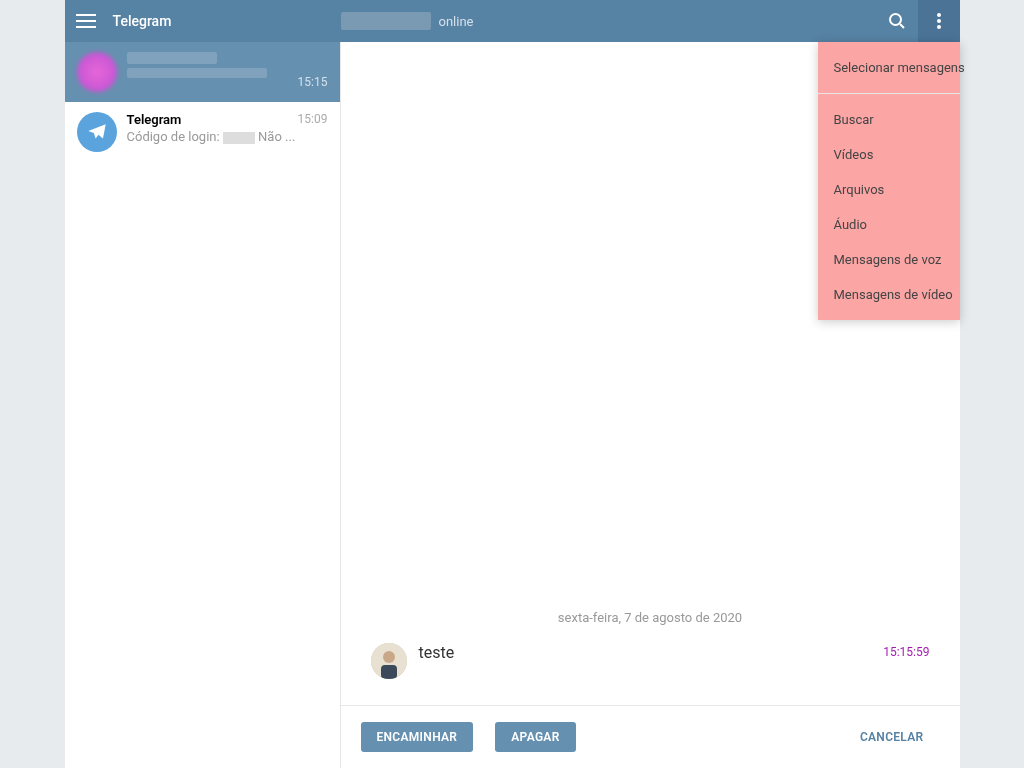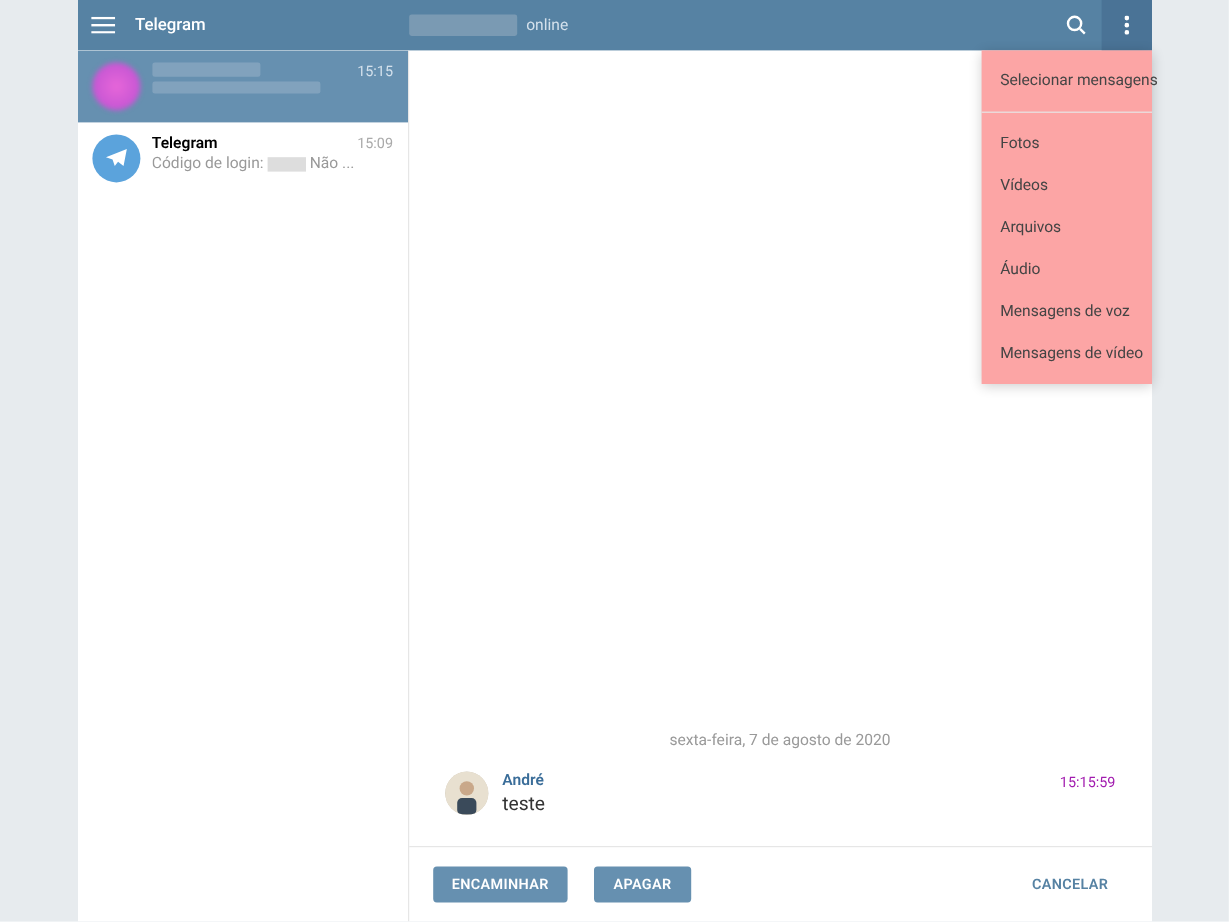--- a/index.html
+++ b/index.html
@@ -24,21 +24,21 @@
 .chat-list { flex: 1; overflow: auto; }
 .chat-item { display: flex; padding: 10px 12px; cursor: pointer; position: relative; }
 .chat-item.active { background: #6690b0; color: #fff; }
 .avatar { width: 40px; height: 40px; border-radius: 50%; flex-shrink: 0; margin-right: 10px; }
 .avatar.pink { background: radial-gradient(circle, #e766d9, #b84fd1); filter: blur(2px); }
 .avatar.telegram { background: #5ba3dc; display: flex; align-items: center; justify-content: center; }
 .chat-info { flex: 1; min-width: 0; }
 .chat-name { font-size: 13px; font-weight: 600; margin-bottom: 2px; }
 .chat-preview { font-size: 13px; color: #999; white-space: nowrap; overflow: hidden; text-overflow: ellipsis; }
 .chat-time { font-size: 12px; color: #aaa; position: absolute; top: 10px; right: 12px; }
-.chat-item.active .chat-time { color: #d4e1ec; }
+.chat-item.active .chat-time { color: #d4e1ec; margin-top: 23px; }
 .redacted-line { background: #81a2bd; height: 12px; margin-bottom: 4px; border-radius: 2px; }
 .redacted-code { display: inline-block; background: #ddd; width: 32px; height: 12px; vertical-align: middle; }
 .chat-area { flex: 1; display: flex; flex-direction: column; position: relative; }
 .messages { flex: 1; overflow: auto; padding: 20px 30px; display: flex; flex-direction: column; justify-content: flex-end; }
 .date-divider { text-align: center; font-size: 13px; color: #999; margin: 12px 0; }
 .message-row { display: flex; align-items: flex-start; padding: 6px 0; position: relative; }
 .msg-avatar { width: 36px; height: 36px; border-radius: 50%; background: #d0c8b8; margin-right: 12px; flex-shrink: 0; overflow: hidden; display: flex; align-items: center; justify-content: center; }
 .msg-content { flex: 1; }
 .msg-sender { font-size: 13px; font-weight: 600; color: #3a6d99; margin-bottom: 2px; }
 .msg-text { font-size: 16px; color: #333; }
@@ -117,42 +117,41 @@
         <div class="date-divider">sexta-feira, 7 de agosto de 2020</div>
         <div class="message-row">
           <div class="msg-avatar">
             <svg width="36" height="36" viewBox="0 0 36 36">
                 <rect width="36" height="36" fill="#e8e0d0"></rect>
                 <circle cx="18" cy="14" r="6" fill="#c9a88a"></circle>
                 <rect x="10" y="22" width="16" height="14" rx="4" fill="#3a4a5a"></rect>
               </svg>
           </div>
           <div class="msg-content">
-            <div class="msg-sender">André</div>
             <div class="msg-text">teste</div>
           </div>
           <div class="msg-time">15:15:59</div>
         </div>
       </div>
       <div class="action-bar">
         <button class="btn primary">ENCAMINHAR</button>
         <button class="btn primary">APAGAR</button>
         <div class="action-spacer"></div>
         <button class="btn link">CANCELAR</button>
       </div>
     </div>
   </div>
 
   <div class="dropdown">
     <div class="dropdown-section">
       <div class="dropdown-item">Selecionar mensagens</div>
     </div>
     <div class="dropdown-divider"></div>
     <div class="dropdown-section">
-      <div class="dropdown-item">Fotos</div>
+      <div class="dropdown-item">Buscar</div>
       <div class="dropdown-item">Vídeos</div>
       <div class="dropdown-item">Arquivos</div>
       <div class="dropdown-item">Áudio</div>
       <div class="dropdown-item">Mensagens de voz</div>
       <div class="dropdown-item">Mensagens de vídeo</div>
     </div>
   </div>
 </div>
 
 </body></html>

